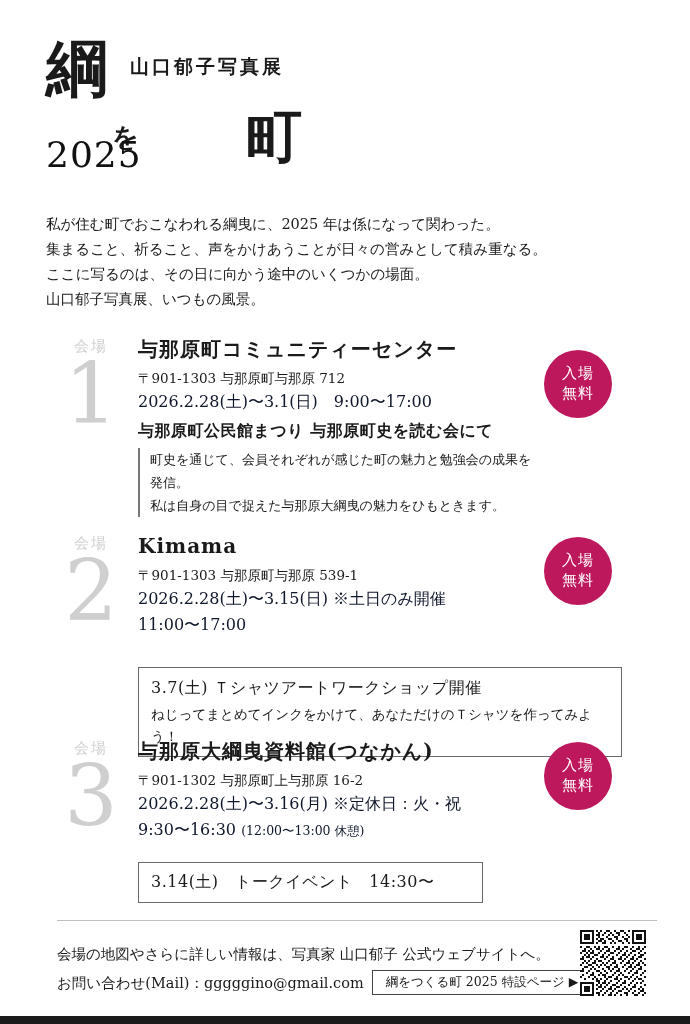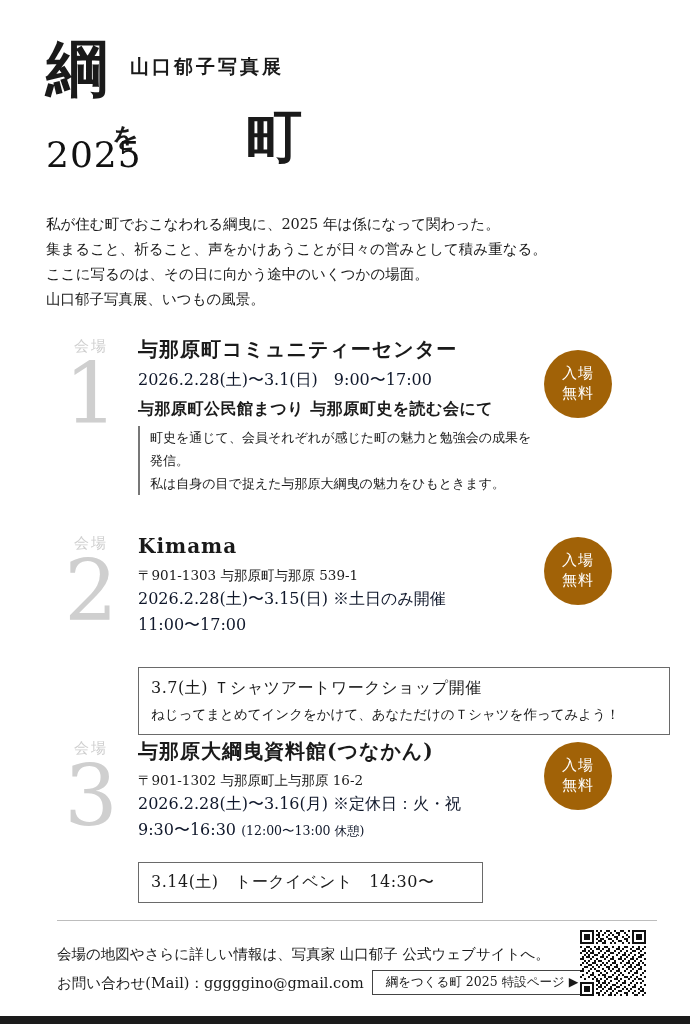--- a/index.html
+++ b/index.html
@@ -202,21 +202,21 @@
     line-height: 22px;
     margin-top: 3px;
   }
   .box.single .b1 { line-height: 22px; }
 
   .badge {
     position: absolute;
     width: 68px;
     height: 68px;
     border-radius: 50%;
-    background: #a16207;
+    background: #be185d;
     color: #ffffff;
     text-align: center;
     font-family: "DejaVu Serif", serif;
     font-size: 15px;
     line-height: 20px;
     letter-spacing: 1px;
     padding-top: 13px;
     box-sizing: border-box;
   }
   .badge span { display: block; }
@@ -305,20 +305,21 @@
     <div>山口郁子写真展、いつもの風景。</div>
   </div>
 
   <div class="venue" style="top:336px;">
     <div class="venue-num">
       <span class="kaijo">会場</span>
       <span class="num">1</span>
     </div>
     <div class="venue-body">
       <div class="v-name">与那原町コミュニティーセンター</div>
+      <div class="v-addr">〒901-1303 与那原町与那原 712</div>
       <div class="v-dates">2026.2.28(土)〜3.1(日)　9:00〜17:00</div>
       <div class="v-sub">与那原町公民館まつり 与那原町史を読む会にて</div>
       <div class="v-note">
         <div>町史を通じて、会員それぞれが感じた町の魅力と勉強会の成果を発信。</div>
         <div>私は自身の目で捉えた与那原大綱曳の魅力をひもときます。</div>
       </div>
     </div>
     <div class="badge" style="left:498px; top:14px;">
       <span>入場</span>
       <span>無料</span>
@@ -333,21 +334,21 @@
     <div class="venue-body">
       <div class="v-name">Kimama</div>
       <div class="v-addr">〒901-1303 与那原町与那原 539-1</div>
       <div class="v-dates">2026.2.28(土)〜3.15(日) ※土日のみ開催</div>
       <div class="v-dates">11:00〜17:00</div>
     </div>
     <div class="badge" style="left:498px; top:4px;">
       <span>入場</span>
       <span>無料</span>
     </div>
-    <div class="box" style="position:absolute; left:92px; top:124px; width:532px; box-sizing:border-box;">
+    <div class="box" style="position:absolute; left:92px; top:124px; width:484px; box-sizing:border-box;">
       <div class="b1">3.7(土) Ｔシャツアートワークショップ開催</div>
       <div class="b2">ねじってまとめてインクをかけて、あなただけのＴシャツを作ってみよう！</div>
     </div>
   </div>
 
   <div class="venue" style="top:738px;">
     <div class="venue-num">
       <span class="kaijo">会場</span>
       <span class="num">3</span>
     </div>

